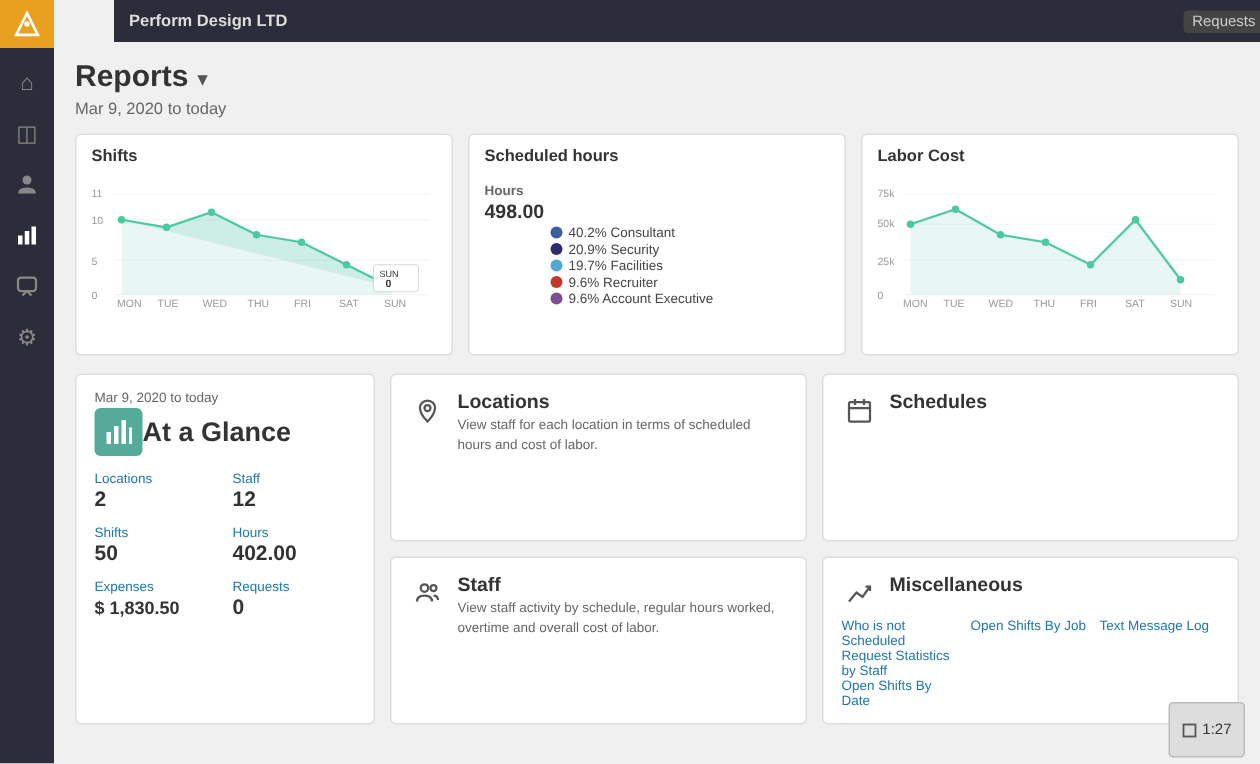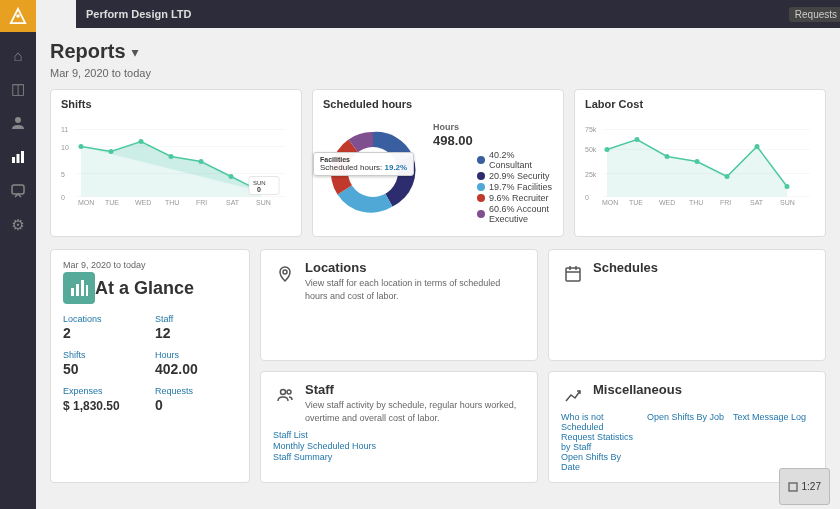--- a/index.html
+++ b/index.html
@@ -425,41 +425,20 @@
         <text x="104" y="83" class="axis-label">THU</text>
         <text x="135" y="83" class="axis-label">FRI</text>
         <text x="165" y="83" class="axis-label">SAT</text>
         <text x="195" y="83" class="axis-label">SUN</text>
       </svg>
     </div>
 
     <div class="chart-card">
       <div class="chart-title">Scheduled hours</div>
       <div class="scheduled-card">
-        <div class="donut-container">
-          <svg width="100" height="100" viewBox="0 0 100 100">
-
-            <path d="M50,50 L50,10 A40,40 0 0,1 89.5,33.2 Z" fill="#3a5fa0"></path>
-
-            <path d="M50,50 L89.5,33.2 A40,40 0 0,1 69.5,84.5 Z" fill="#2c2c6e"></path>
-
-            <path d="M50,50 L69.5,84.5 A40,40 0 0,1 14.5,72.5 Z" fill="#4fa8d5"></path>
-
-            <path d="M50,50 L14.5,72.5 A40,40 0 0,1 25.5,17.5 Z" fill="#c0392b"></path>
-
-            <path d="M50,50 L25.5,17.5 A40,40 0 0,1 50,10 Z" fill="#7f4f8f"></path>
-
-            <circle cx="50" cy="50" r="25" fill="white"></circle>
-          </svg>
-          
-          <div class="donut-tooltip">
-            <div style="font-weight:bold;font-size:7px;">Facilities</div>
-            <div>Scheduled hours: <span class="tooltip-highlight">19.2%</span></div>
-          </div>
-        </div>
         <div class="legend-container">
           <div class="legend-title">
             <span style="font-size:9px;color:#666;">Hours</span><br>
             <span>498.00</span>
           </div>
           <div class="legend-item">
             <div class="legend-dot" style="background:#3a5fa0;"></div>
             <span>40.2% Consultant</span>
           </div>
           <div class="legend-item">
@@ -469,21 +448,21 @@
           <div class="legend-item">
             <div class="legend-dot" style="background:#4fa8d5;"></div>
             <span>19.7% Facilities</span>
           </div>
           <div class="legend-item">
             <div class="legend-dot" style="background:#c0392b;"></div>
             <span>9.6% Recruiter</span>
           </div>
           <div class="legend-item">
             <div class="legend-dot" style="background:#7f4f8f;"></div>
-            <span>60.6% Account Executive</span>
+            <span>9.6% Account Executive</span>
           </div>
         </div>
       </div>
     </div>
 
     <div class="chart-card">
       <div class="chart-title">Labor Cost</div>
       <svg class="chart-svg" viewBox="0 0 230 85">
 
         <text x="0" y="10" class="axis-label">75k</text>
@@ -603,25 +582,20 @@
               <path d="M2 14 Q2 10 7 10 Q12 10 12 14"></path>
               <circle cx="13" cy="5" r="2"></circle>
               <path d="M13 10 Q16 10 16 13"></path>
             </svg>
           </div>
           <div>
             <div class="info-card-title">Staff</div>
             <div class="info-card-desc">View staff activity by schedule, regular hours worked, overtime and overall cost of labor.</div>
           </div>
         </div>
-        <div class="info-card-links">
-          <a class="info-link">Staff List</a>
-          <a class="info-link">Monthly Scheduled Hours</a>
-          <a class="info-link">Staff Summary</a>
-        </div>
       </div>
 
       <div class="info-card">
         <div class="info-card-header">
           <div class="info-card-icon">
             <svg width="18" height="18" viewBox="0 0 18 18" fill="none" stroke="#555" stroke-width="1.5">
               <polyline points="2,14 7,8 11,11 16,4"></polyline>
               <polyline points="13,4 16,4 16,7"></polyline>
             </svg>
           </div>

